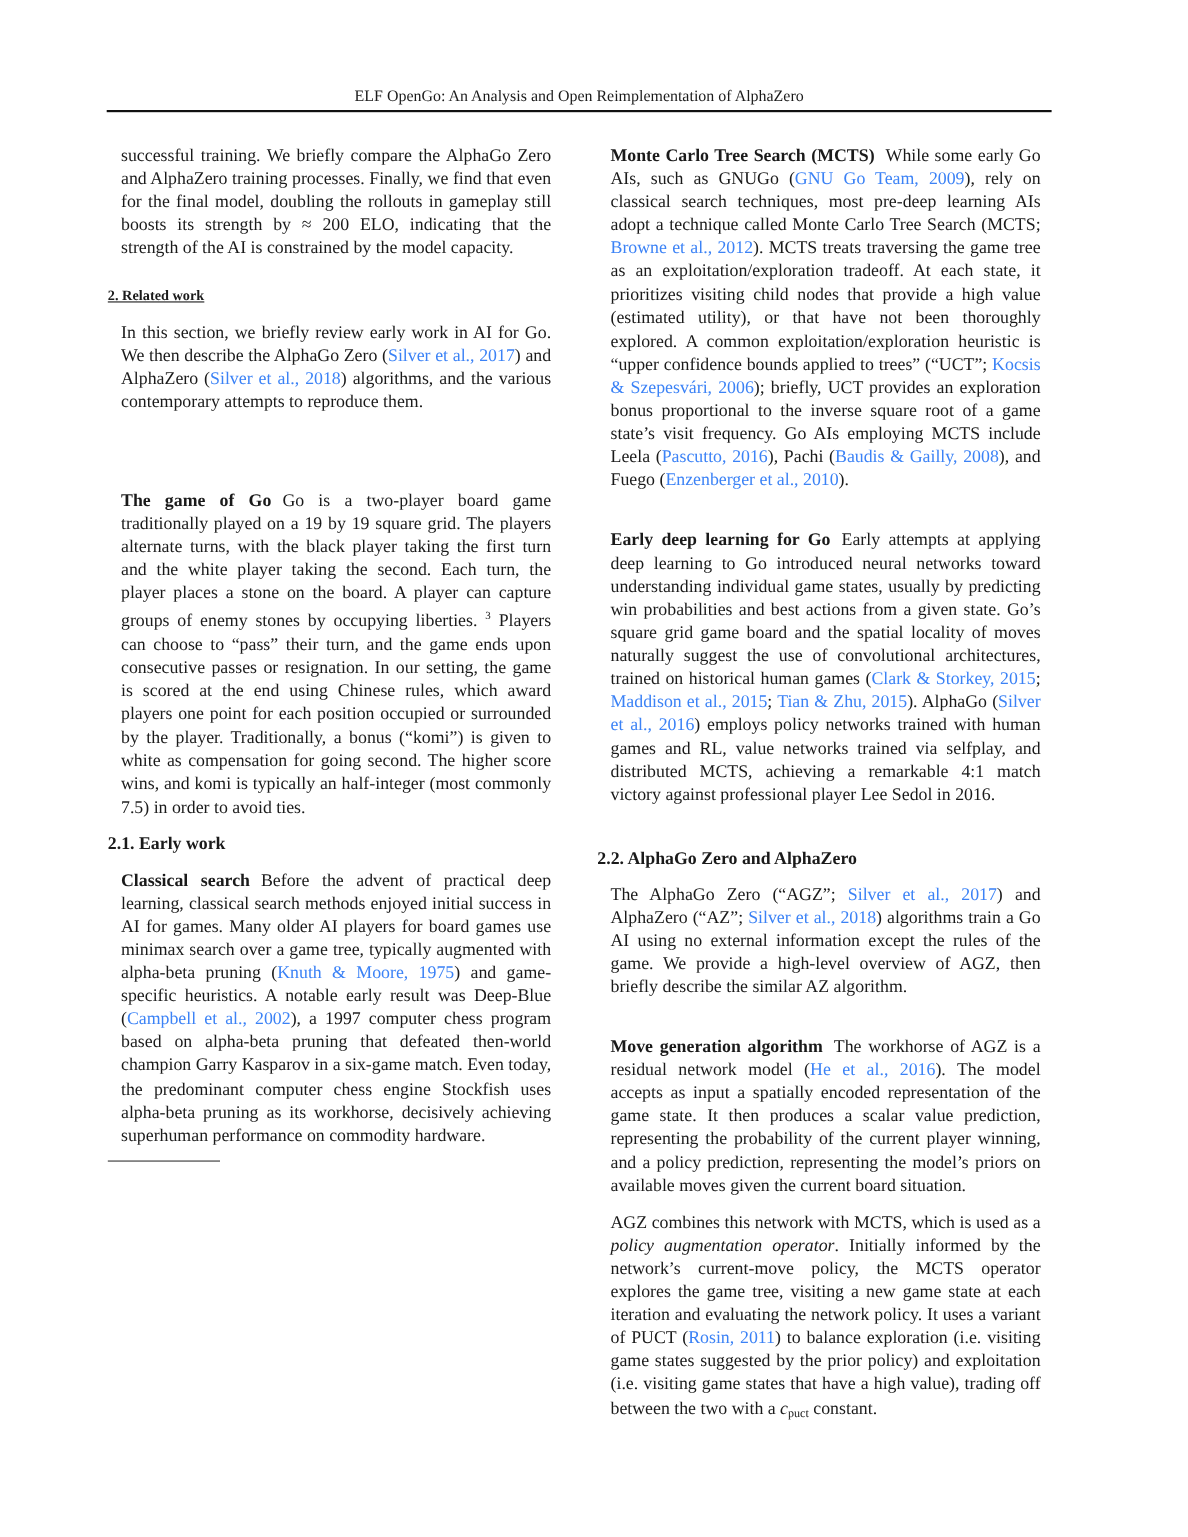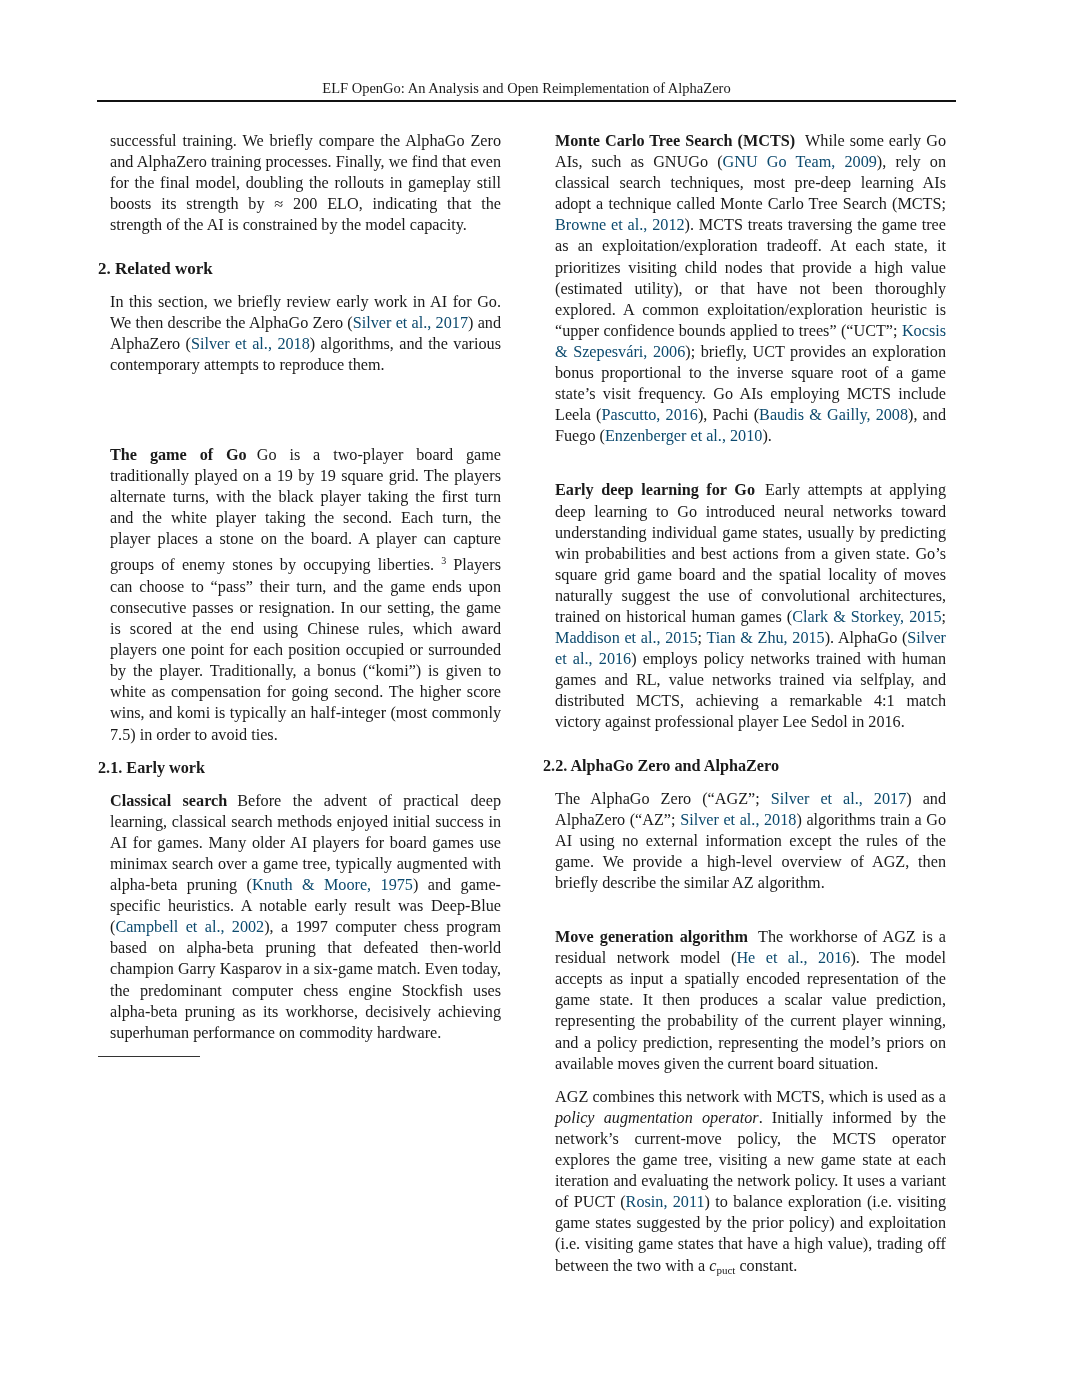--- a/index.html
+++ b/index.html
@@ -6,24 +6,24 @@
   body { width: 1080px; height: 1397px; position: relative; overflow: hidden;
          font-family: "Liberation Serif", "DejaVu Serif", serif; color: #1a1a1a; }
   .running-head { position: absolute; left: 97px; top: 80px; width: 859px; text-align: center;
                   font-weight: normal; font-size: 14.5px; }
   .head-rule { position: absolute; left: 97px; top: 100px; width: 859px; height: 2px; background: #111; }
   .col { position: absolute; top: 119px; width: 415px; font-size: 16.2px; line-height: 21.1px; text-align: justify; }
   .col.left { left: 98px; }
   .col.right { left: 543px; }
   p { margin: 12px; }
   .gap-s { margin-top: 10px; }
-  h2.sec { font-size: 17px; font-weight: bold; margin: 22px 0 11px 0; }
+  h2.sec { font-size: 13px; font-weight: bold; margin: 22px 0 11px 0; text-decoration: underline; }
   h3.sub { font-size: 16.2px; font-weight: bold; margin: 0 0 11px 0; }
   .para-head { font-weight: bold; margin-right: 10px; }
-  .cite { color: #0c4a6e; }
+  .cite { color: #3b82f6; }
   .fn-rule { width: 102px; height: 1px; background: #333; margin-top: 12px; margin-bottom: 5px; }
   .footnote { font-size: 13.5px; line-height: 17.5px; }
   sup { font-size: 10px; }
   .math { font-style: italic; }
   .sub-math { font-size: 11px; vertical-align: -3px; font-style: normal; }
 </style>
 </head>
 <body>
 
 <div class="running-head">ELF OpenGo: An Analysis and Open Reimplementation of AlphaZero</div>
@@ -41,19 +41,19 @@
   <p><span class="para-head">Classical search</span><span>Before the advent of practical deep learning, classical search methods enjoyed initial success in AI for games. Many older AI players for board games use minimax search over a game tree, typically augmented with alpha-beta pruning (</span><a class="cite">Knuth &amp; Moore, 1975</a><span>) and game-specific heuristics.  A notable early result was Deep-Blue (</span><a class="cite">Campbell et al., 2002</a><span>), a 1997 computer chess program based on alpha-beta pruning that defeated then-world champion Garry Kasparov in a six-game match. Even today, the predominant computer chess engine Stockfish uses alpha-beta pruning as its workhorse, decisively achieving superhuman performance on commodity hardware.</span></p>
 
   <div class="fn-rule"></div>
 </div>
 
 <div class="col right">
   <p><span class="para-head">Monte Carlo Tree Search (MCTS)</span><span>While some early Go AIs, such as GNUGo (</span><a class="cite">GNU Go Team, 2009</a><span>), rely on classical search techniques, most pre-deep learning AIs adopt a technique called Monte Carlo Tree Search (MCTS; </span><a class="cite">Browne et al., 2012</a><span>).  MCTS treats traversing the game tree as an exploitation/exploration tradeoff. At each state, it prioritizes visiting child nodes that provide a high value (estimated utility), or that have not been thoroughly explored.  A common exploitation/exploration heuristic is “upper confidence bounds applied to trees” (“UCT”; </span><a class="cite">Kocsis &amp; Szepesvári, 2006</a><span>); briefly, UCT provides an exploration bonus proportional to the inverse square root of a game state’s visit frequency. Go AIs employing MCTS include Leela (</span><a class="cite">Pascutto, 2016</a><span>), Pachi (</span><a class="cite">Baudis &amp; Gailly, 2008</a><span>), and Fuego (</span><a class="cite">Enzenberger et al., 2010</a><span>).</span></p>
 
   <p style="margin-top:33px"><span class="para-head">Early deep learning for Go</span><span>Early attempts at applying deep learning to Go introduced neural networks toward understanding individual game states, usually by predicting win probabilities and best actions from a given state. Go’s square grid game board and the spatial locality of moves naturally suggest the use of convolutional architectures, trained on historical human games (</span><a class="cite">Clark &amp; Storkey, 2015</a><span>; </span><a class="cite">Maddison et al., 2015</a><span>; </span><a class="cite">Tian &amp; Zhu, 2015</a><span>).  AlphaGo (</span><a class="cite">Silver et al., 2016</a><span>) employs policy networks trained with human games and RL, value networks trained via selfplay, and distributed MCTS, achieving a remarkable 4:1 match victory against professional player Lee Sedol in 2016.</span></p>
 
-  <h3 class="sub" style="margin-top:22px">2.2. AlphaGo Zero and AlphaZero</h3>
+  <h3 class="sub" style="margin-top:36px">2.2. AlphaGo Zero and AlphaZero</h3>
   <p><span>The AlphaGo Zero (“AGZ”;  </span><a class="cite">Silver et al., 2017</a><span>) and AlphaZero (“AZ”;  </span><a class="cite">Silver et al., 2018</a><span>) algorithms train a Go AI using no external information except the rules of the game. We provide a high-level overview of AGZ, then briefly describe the similar AZ algorithm.</span></p>
 
   <p style="margin-top:33px"><span class="para-head">Move generation algorithm</span><span>The workhorse of AGZ is a residual network model (</span><a class="cite">He et al., 2016</a><span>). The model accepts as input a spatially encoded representation of the game state. It then produces a scalar value prediction, representing the probability of the current player winning, and a policy prediction, representing the model’s priors on available moves given the current board situation.</span></p>
 
   <p class="gap-s"><span>AGZ combines this network with MCTS, which is used as a </span><em>policy augmentation operator</em><span>.  Initially informed by the network’s current-move policy, the MCTS operator explores the game tree, visiting a new game state at each iteration and evaluating the network policy. It uses a variant of PUCT (</span><a class="cite">Rosin, 2011</a><span>) to balance exploration (i.e. visiting game states suggested by the prior policy) and exploitation (i.e. visiting game states that have a high value), trading off between the two with a </span><span class="math"><span>c</span><span class="sub-math">puct</span></span><span> constant.</span></p>
 </div>
 
 </body></html>

